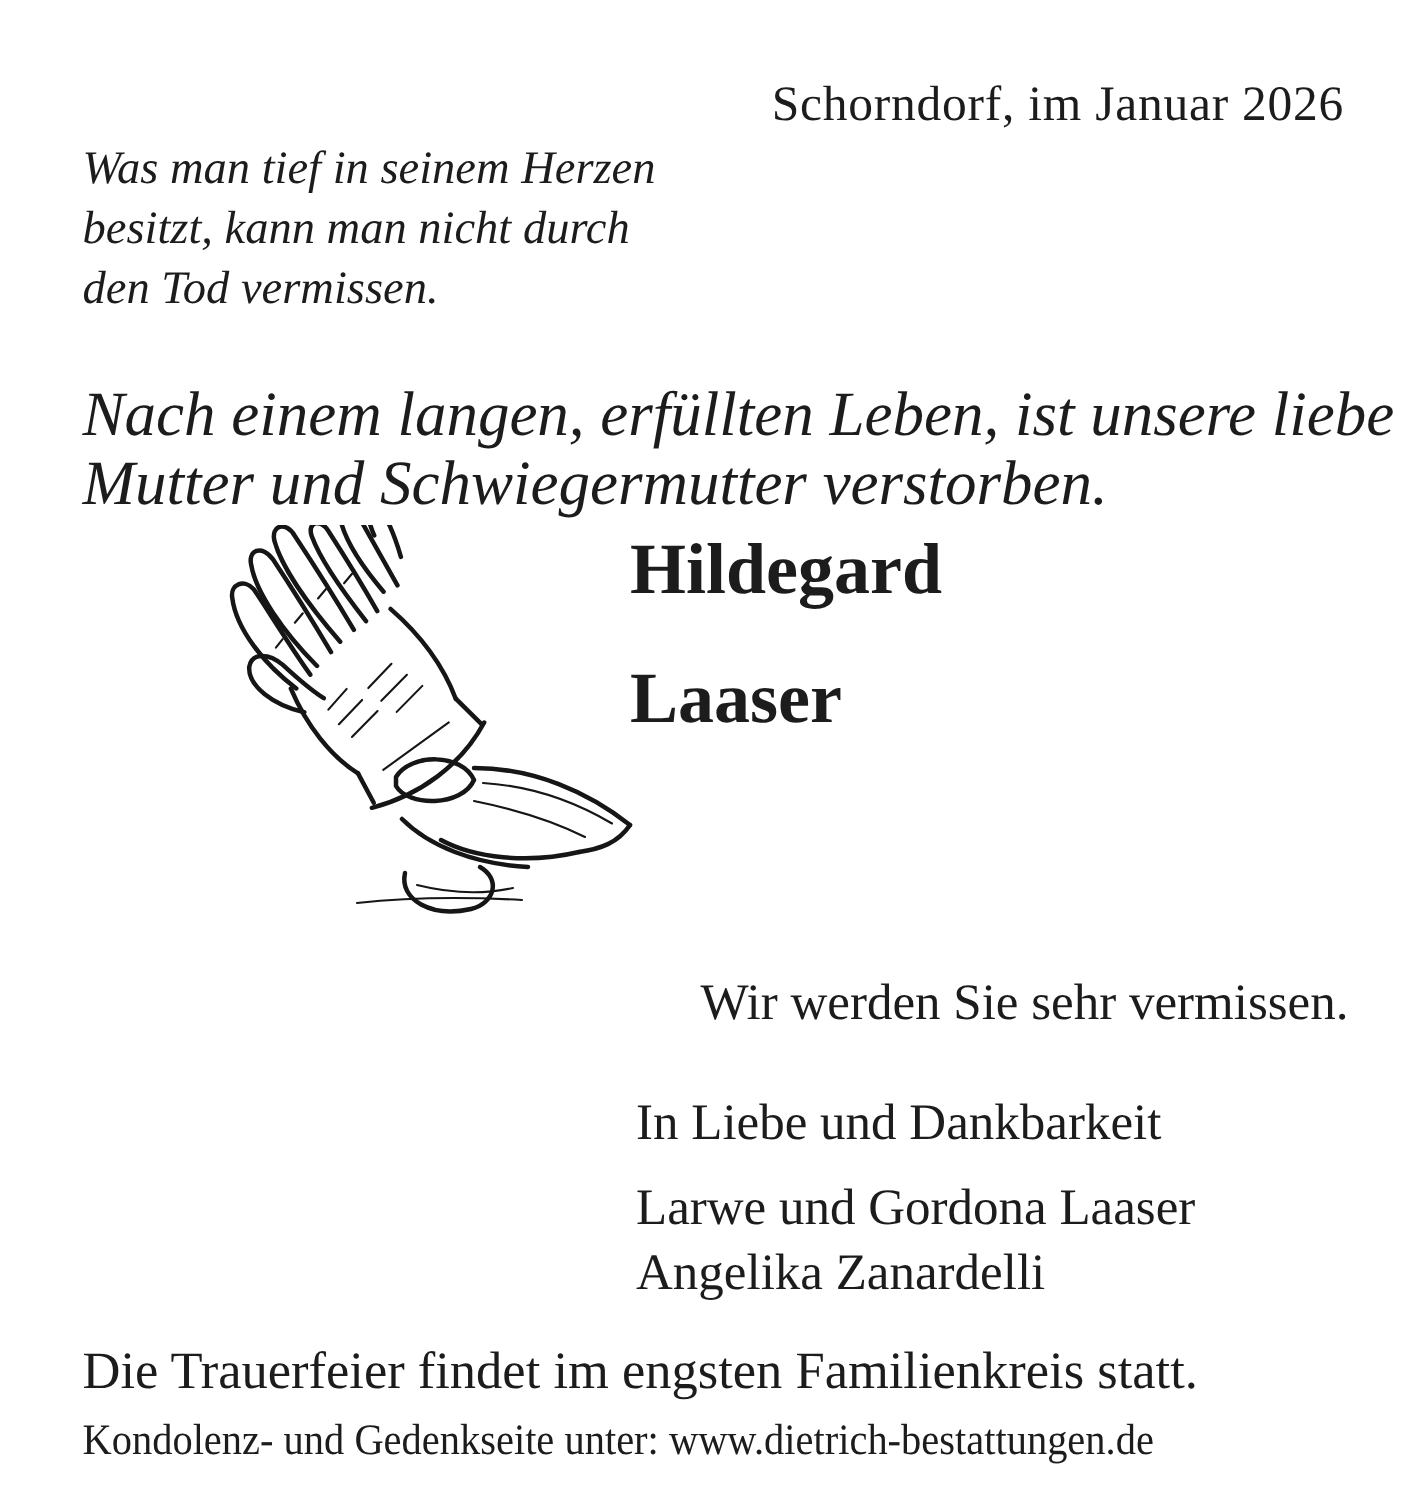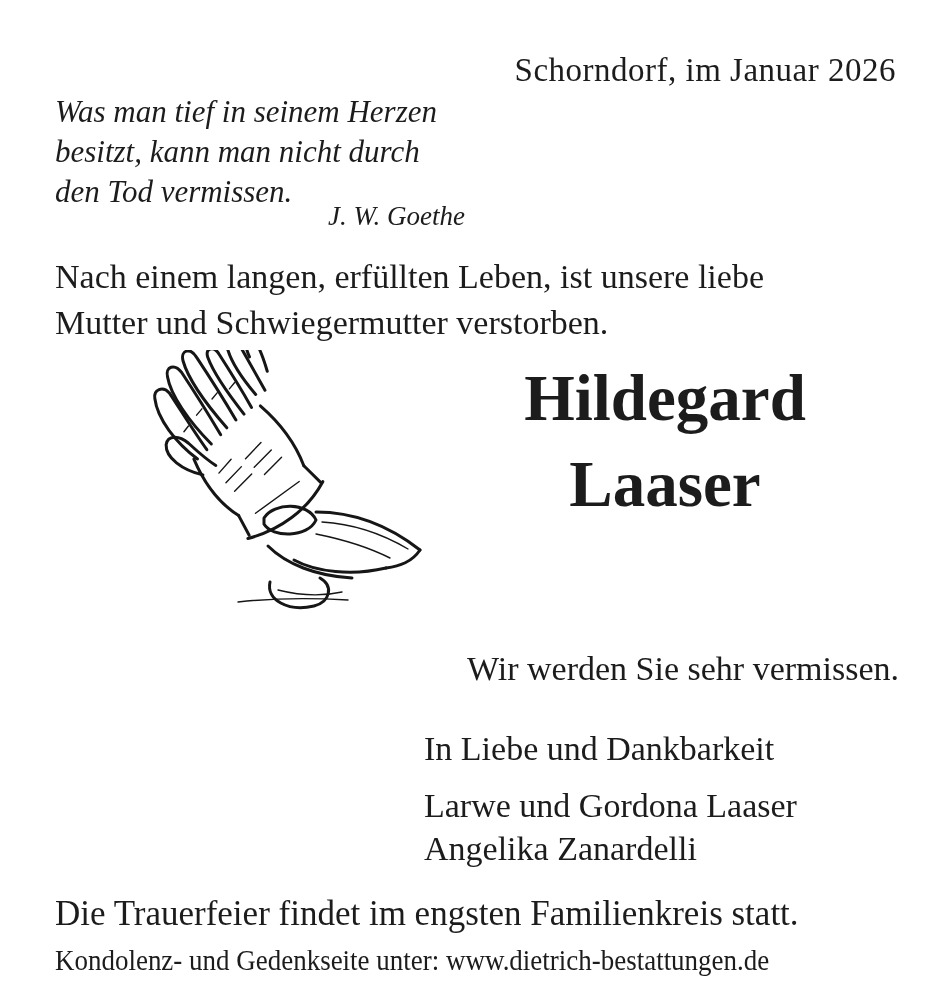--- a/index.html
+++ b/index.html
@@ -36,37 +36,38 @@
   .quote-attribution {
     top: 201px;
     left: 328px;
     font-style: italic;
     font-size: 27px;
     white-space: nowrap;
   }
   .intro {
     top: 254px;
     left: 55px;
-    font-size: 34px;
+    font-size: 42px;
     line-height: 46px;
     white-space: nowrap;
+    font-style: italic;
   }
   .hands {
     top: 350px;
     left: 118px;
     width: 320px;
     height: 295px;
   }
   .name-block {
-    top: 355px;
+    top: 337px;
     left: 420px;
     width: 490px;
-    text-align: center;
+    text-align: left;
     font-weight: bold;
-    font-size: 65px;
+    font-size: 48px;
     line-height: 86px;
     white-space: nowrap;
   }
   .dates-block {
     top: 543px;
     left: 420px;
     width: 460px;
     text-align: center;
     font-size: 32px;
     line-height: 41px;
@@ -113,21 +114,20 @@
 
 <div class="sheet">
 
   <div class="abs dateline">Schorndorf, im Januar 2026</div>
 
   <div class="abs quote">
     <div>Was man tief in seinem Herzen</div>
     <div>besitzt, kann man nicht durch</div>
     <div>den Tod vermissen.</div>
   </div>
-  <div class="abs quote-attribution">J. W. Goethe</div>
 
   <div class="abs intro">
     <div>Nach einem langen, erfüllten Leben, ist unsere liebe</div>
     <div>Mutter und Schwiegermutter verstorben.</div>
   </div>
 
   <div class="abs hands">
     <svg viewBox="0 0 320 295" fill="none" stroke="#161616" stroke-linecap="round" stroke-linejoin="round">
       <g transform="translate(-16,-46) rotate(-36 150 150)" stroke-width="3">
 

